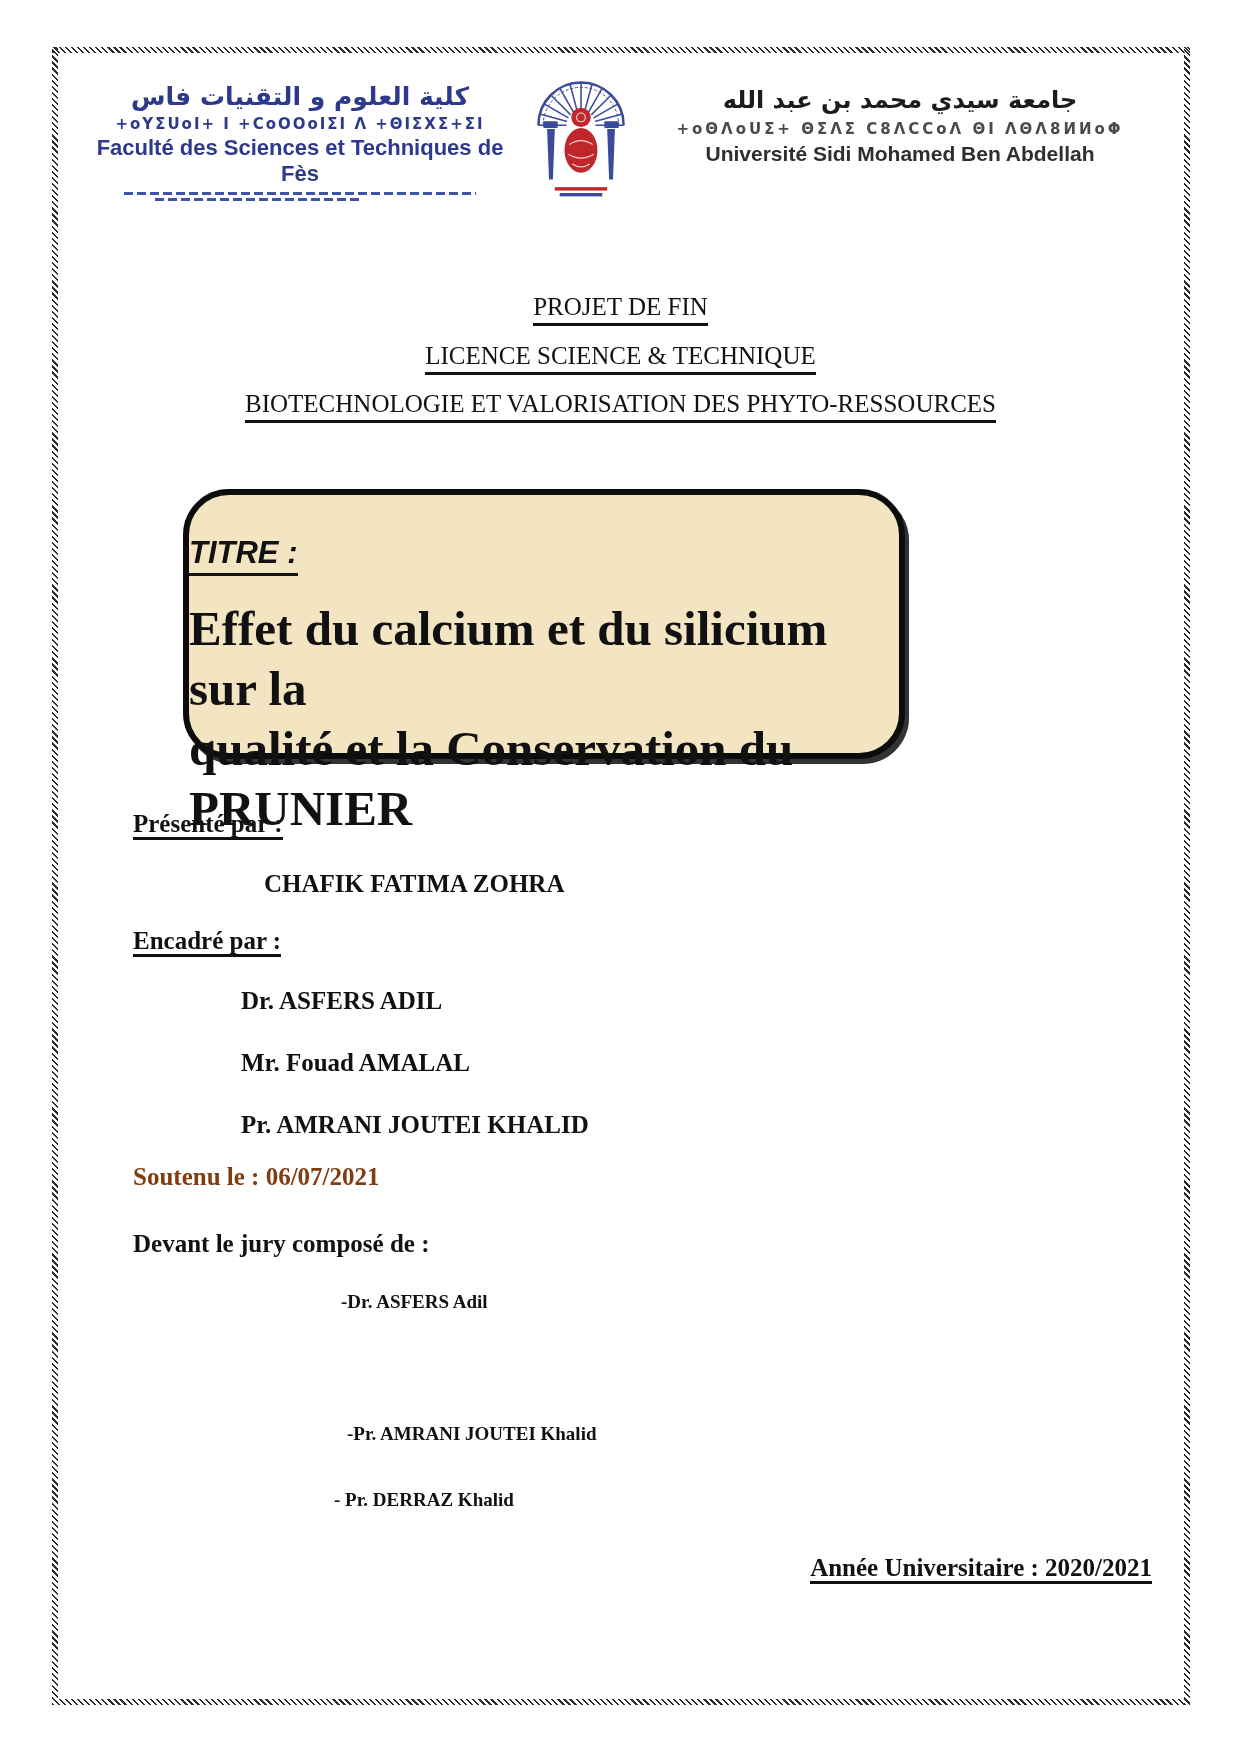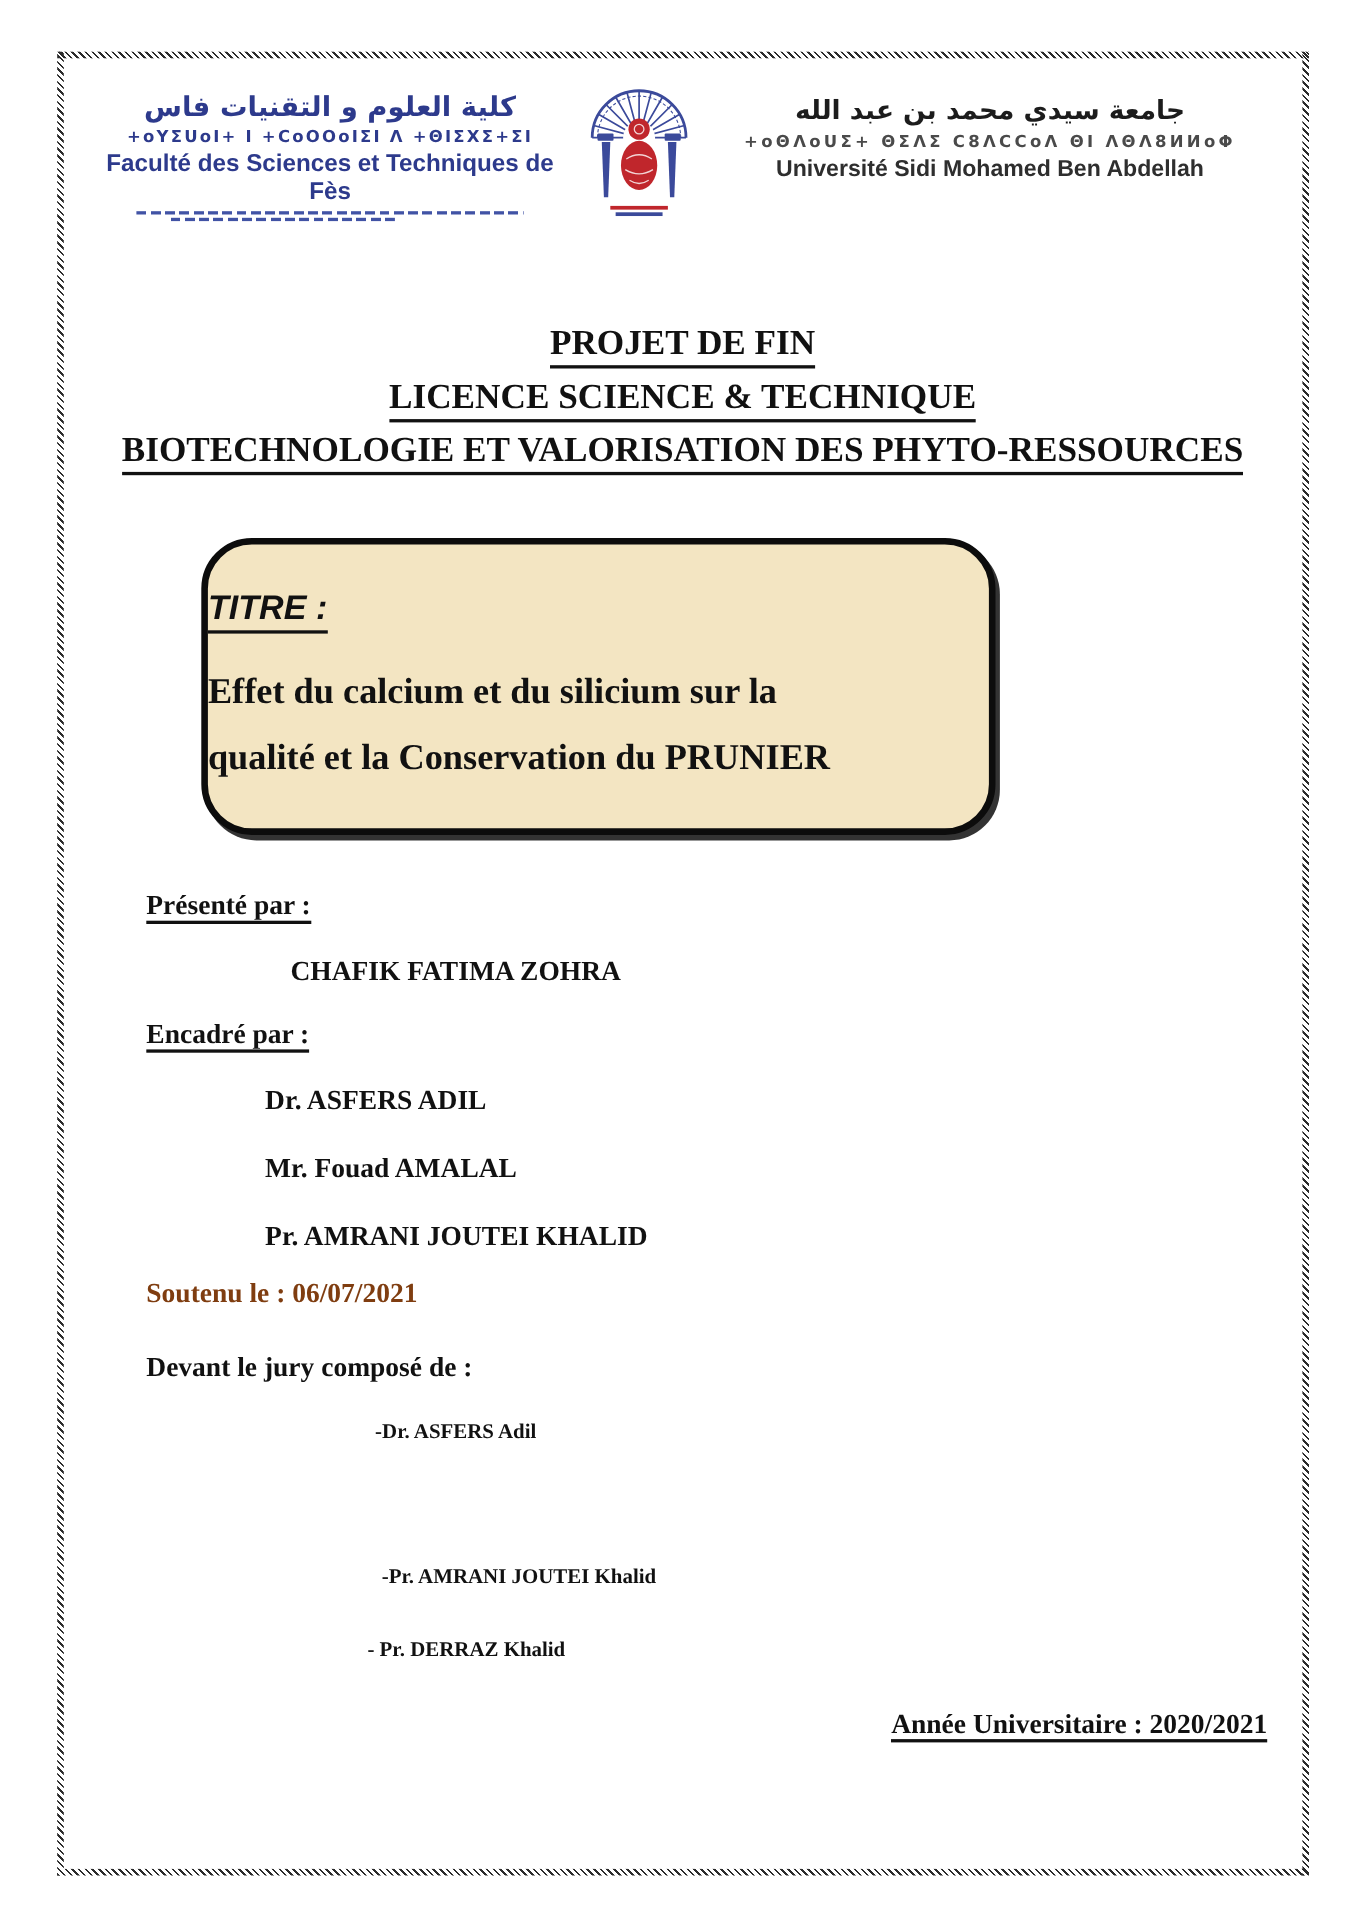--- a/index.html
+++ b/index.html
@@ -25,33 +25,33 @@
                background-image:
                  repeating-linear-gradient(90deg,#4153a5 0,#4153a5 9px,transparent 9px,transparent 13px),
                  repeating-linear-gradient(90deg,#4153a5 0,#4153a5 9px,transparent 9px,transparent 13px);
                background-size:100% 3px,58% 3px; background-position:0 0,21% 6px; background-repeat:no-repeat; }
   .arabic-r  { font-family:"DejaVu Sans", sans-serif; font-weight:bold; font-size:24px; color:#1c1c1c; }
   .tifinagh-r{ font-family:"DejaVu Sans", sans-serif; font-size:15px; letter-spacing:3px; color:#4a4a4a; margin-top:6px; font-weight:bold; }
   .latin-r   { font-family:"Liberation Sans", sans-serif; font-weight:bold; font-size:21px; color:#2e2e2e; margin-top:4px; }
   .emblem    { position:absolute; left:518px; top:56px; }
 
   
-  .heading { position:absolute; left:0; width:100%; text-align:center; font-weight:bold; font-size:32px; }
+  .heading { position:absolute; left:0; width:100%; text-align:center; font-weight:normal; font-size:25px; }
   .heading span { border-bottom:3px solid #111; padding-bottom:3px; }
   .h1 { top:293px; } .h2 { top:342px; } .h3 { top:390px; }
 
   
   .title-box {
     position:absolute; left:183px; top:489px; width:722px; height:270px; box-sizing:border-box;
     background:#F3E5C2; border:6px solid #0c0c0c; border-radius:46px;
     box-shadow:4px 5px 0 rgba(15,15,15,0.85); text-align:left;
   }
   .titre-label { margin-top:40px; font-family:"Liberation Sans", sans-serif; font-style:italic; font-weight:bold; font-size:31px; }
   .titre-label span { border-bottom:3px solid #111; padding-bottom:3px; }
-  .title-line { font-weight:bold; font-size:33px; line-height:60px; }
+  .title-line { font-weight:bold; font-size:49px; line-height:60px; }
   .title-line.first { margin-top:28px; }
 
   
   .blk { position:absolute; font-weight:bold; font-size:25px; white-space:nowrap; }
   .blk.u span { border-bottom:3px solid #111; padding-bottom:0; }
   .presente { left:133px; top:810px; }
   .chafik   { left:264px; top:870px; }
   .encadre  { left:133px; top:927px; }
   .sup1 { left:241px; top:987px; }
   .sup2 { left:241px; top:1049px; }

